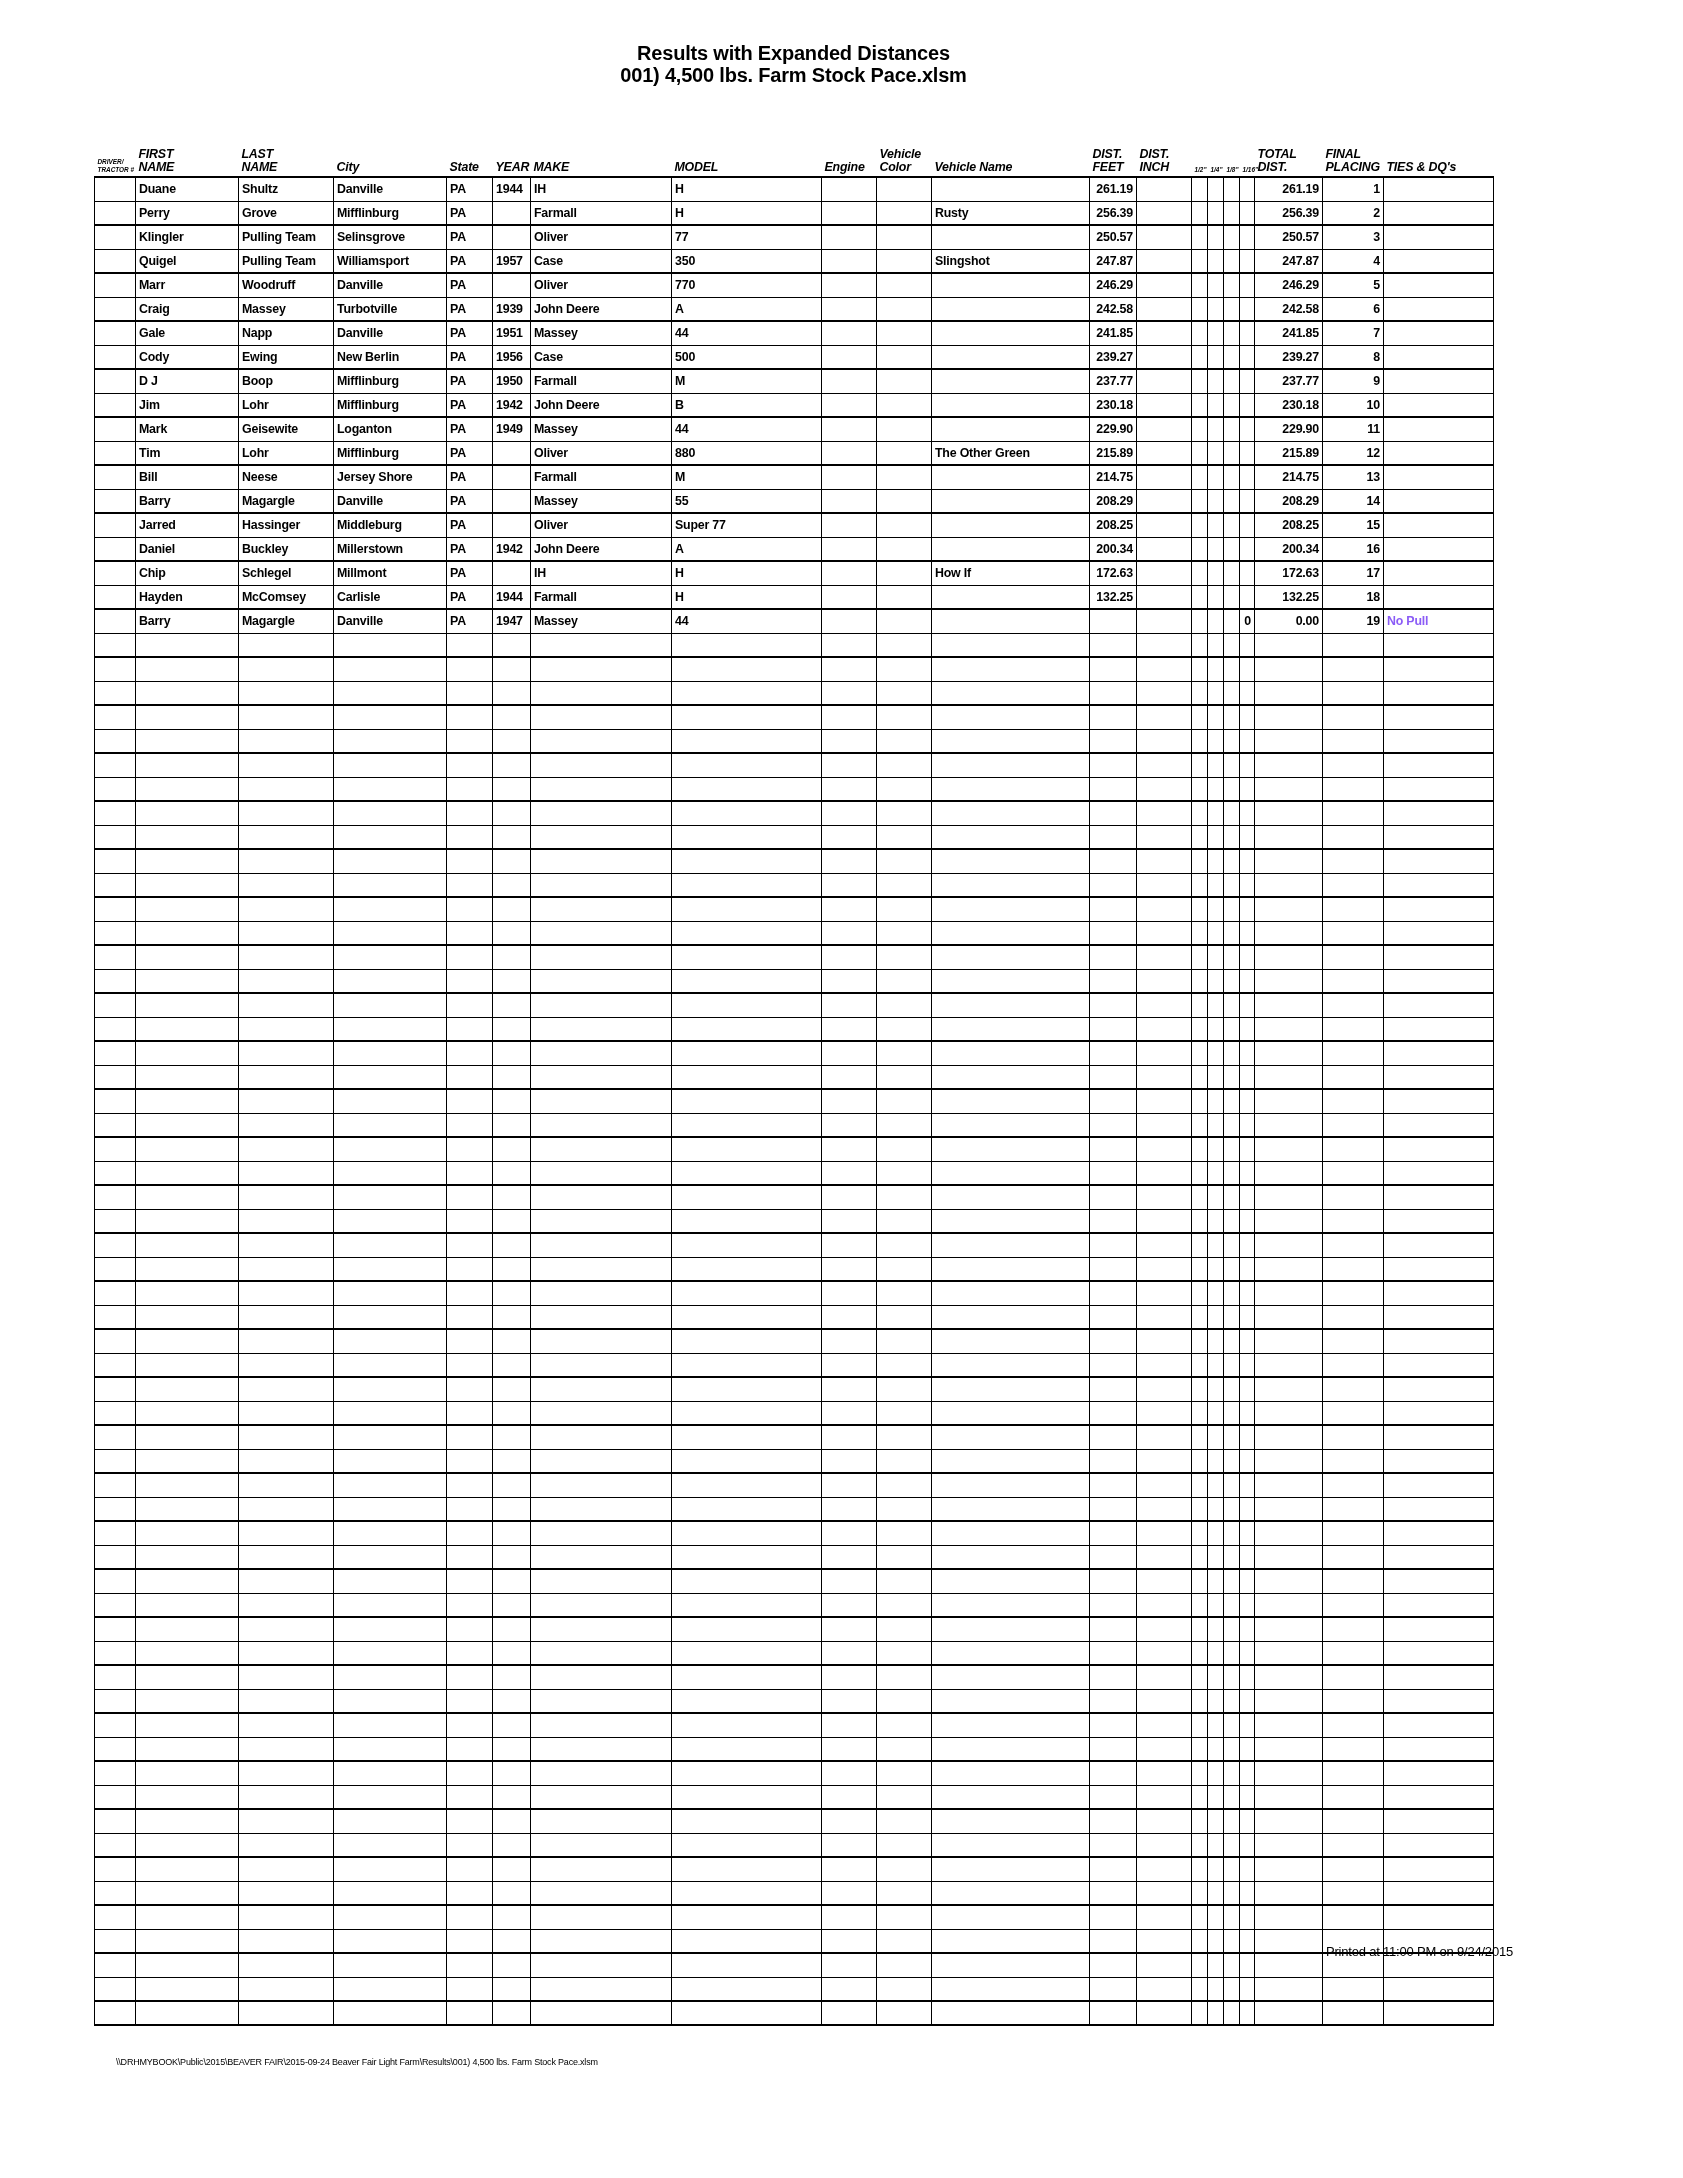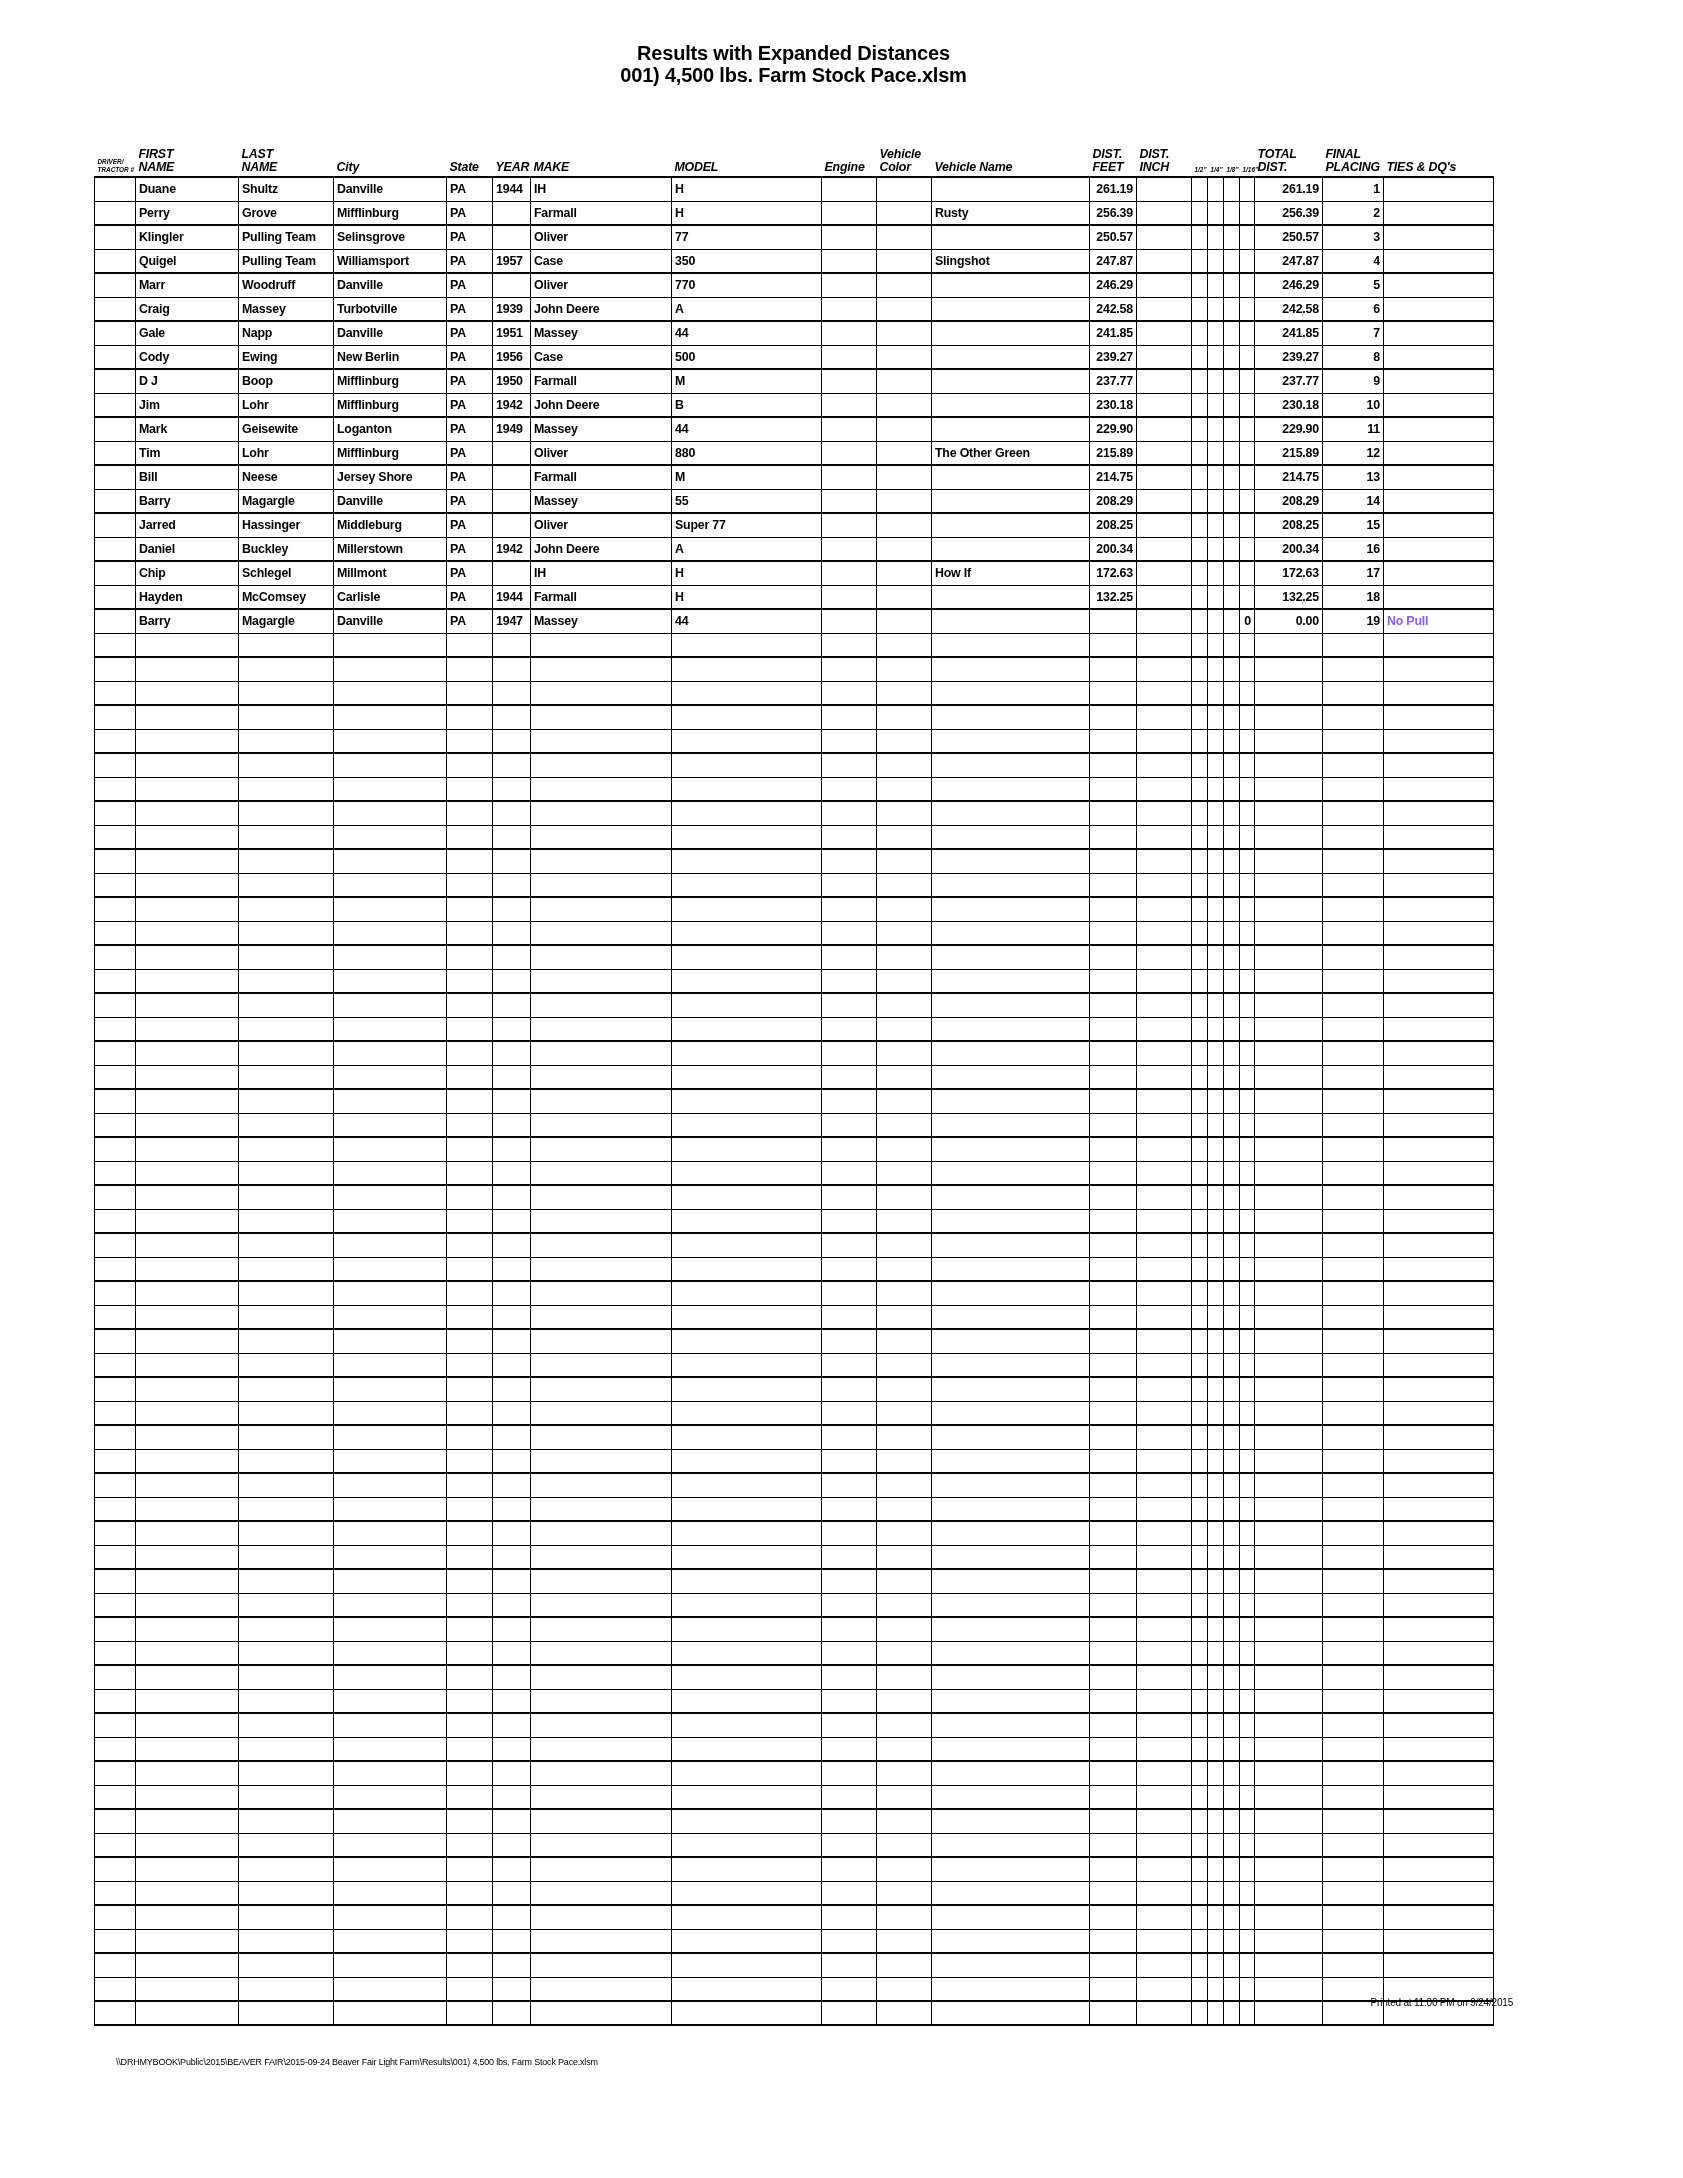--- a/index.html
+++ b/index.html
@@ -41,22 +41,22 @@
   tbody tr.thick td { border-bottom-width: 2px; }
   tbody tr:last-child td { border-bottom-width: 2px; }
   td.align-right { text-align: right; padding-right: 3px; }
   td.dq { color: #e60000; }
 
   .footer-path {
     position: absolute; left: 116px; top: 2057px;
     font-size: 9px; letter-spacing: -0.2px; white-space: nowrap;
   }
   .footer-printed {
-    position: absolute; right: 170px; top: 1997px;
-    font-size: 10px; letter-spacing: -0.2px; white-space: nowrap; margin-left: 17px;
+    position: absolute; right: 170px; top: 1944px;
+    font-size: 13px; letter-spacing: -0.2px; white-space: nowrap; margin-left: 17px;
   }
 </style>
 </head>
 <body>
 
 <div class="page">
 
   <div class="title-block">
     <div>Results with Expanded Distances</div>
     <div>001) 4,500 lbs. Farm Stock Pace.xlsm</div>

